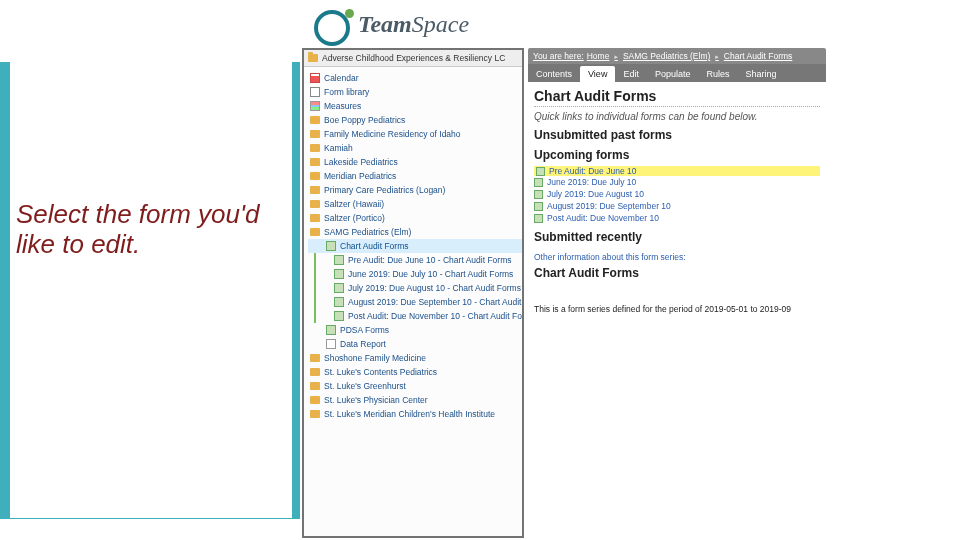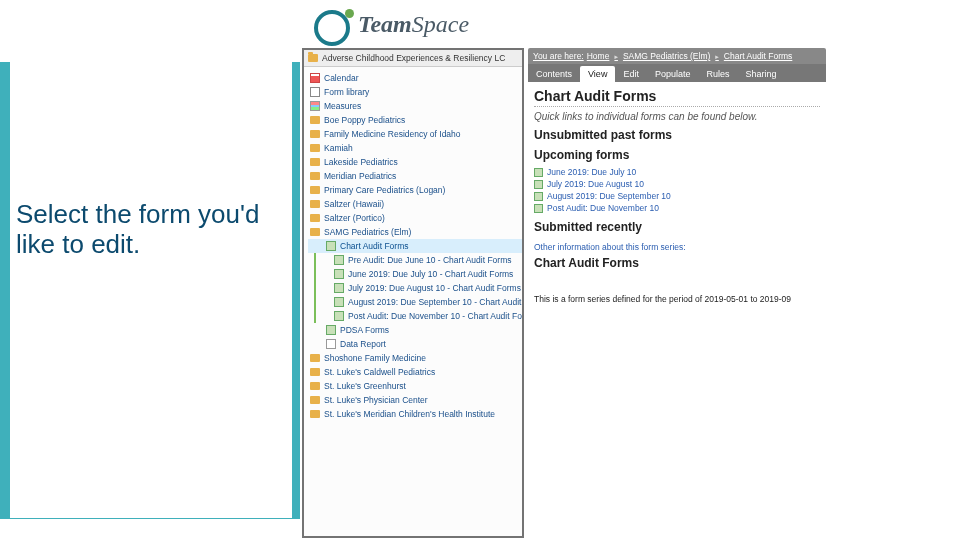--- a/index.html
+++ b/index.html
@@ -1,18 +1,18 @@
 <!DOCTYPE html>
 <html><head>
 <meta charset="utf-8">
 <style>
   * { margin:0; padding:0; box-sizing:border-box; }
   body { width:960px; height:540px; font-family: "Segoe UI", Arial, sans-serif; background:#fff; position:relative; overflow:hidden; }
   .slide-text-box { position:absolute; left:16px; top:200px; width:260px; }
-  .slide-text-box .instr { font-size:26px; font-weight:300; color:#0c4a6e; line-height:1.15; }
+  .slide-text-box .instr { font-size:26px; font-weight:300; color:#7f1d1d; line-height:1.15;font-style:italic; }
   .teal-block { position:absolute; left:0; top:62px; width:300px; height:457px; background:#3fb0bb; z-index:-1;}
   
   .white-overlay { position:absolute; left:10px; top:62px; width:282px; height:456px; background:#fff; }
   
   .teal-block{ z-index:0;}
   .white-overlay{ z-index:1;}
   .slide-text-box{ z-index:2;}
 
   .logo-wrap { position:absolute; left:318px; top:2px; width:210px; height:44px; display:flex; align-items:center; }
   .logo-mark { width:34px; height:34px; position:relative; margin-right:6px;}
@@ -172,21 +172,21 @@
       <div class="tree-item sub">
           <span class="ico report"></span>
           <span class="lbl">Data Report</span>
         </div>
       <div class="tree-item">
           <span class="ico folder"></span>
           <span class="lbl">Shoshone Family Medicine</span>
         </div>
       <div class="tree-item">
           <span class="ico folder"></span>
-          <span class="lbl">St. Luke's Caldwell Pediatrics</span>
+          <span class="lbl">St. Luke's Contents Pediatrics</span>
         </div>
       <div class="tree-item">
           <span class="ico folder"></span>
           <span class="lbl">St. Luke's Greenhurst</span>
         </div>
       <div class="tree-item">
           <span class="ico folder"></span>
           <span class="lbl">St. Luke's Physician Center</span>
         </div>
       <div class="tree-item">
@@ -211,20 +211,24 @@
       <div class="tab">Edit</div>
       <div class="tab">Populate</div>
       <div class="tab">Rules</div>
       <div class="tab">Sharing</div>
     </div>
     <div class="rp-body">
       <div class="rp-title">Chart Audit Forms</div>
       <div class="rp-sub">Quick links to individual forms can be found below.</div>
       <div class="rp-h">Unsubmitted past forms</div>
       <div class="rp-h">Upcoming forms</div>
+      <div class="form-link hl">
+          <span class="ico form"></span>
+          <span class="txt">Pre Audit: Due June 10</span>
+        </div>
       <div class="form-link">
           <span class="ico form"></span>
           <span class="txt">June 2019: Due July 10</span>
         </div>
       <div class="form-link">
           <span class="ico form"></span>
           <span class="txt">July 2019: Due August 10</span>
         </div>
       <div class="form-link">
           <span class="ico form"></span>

